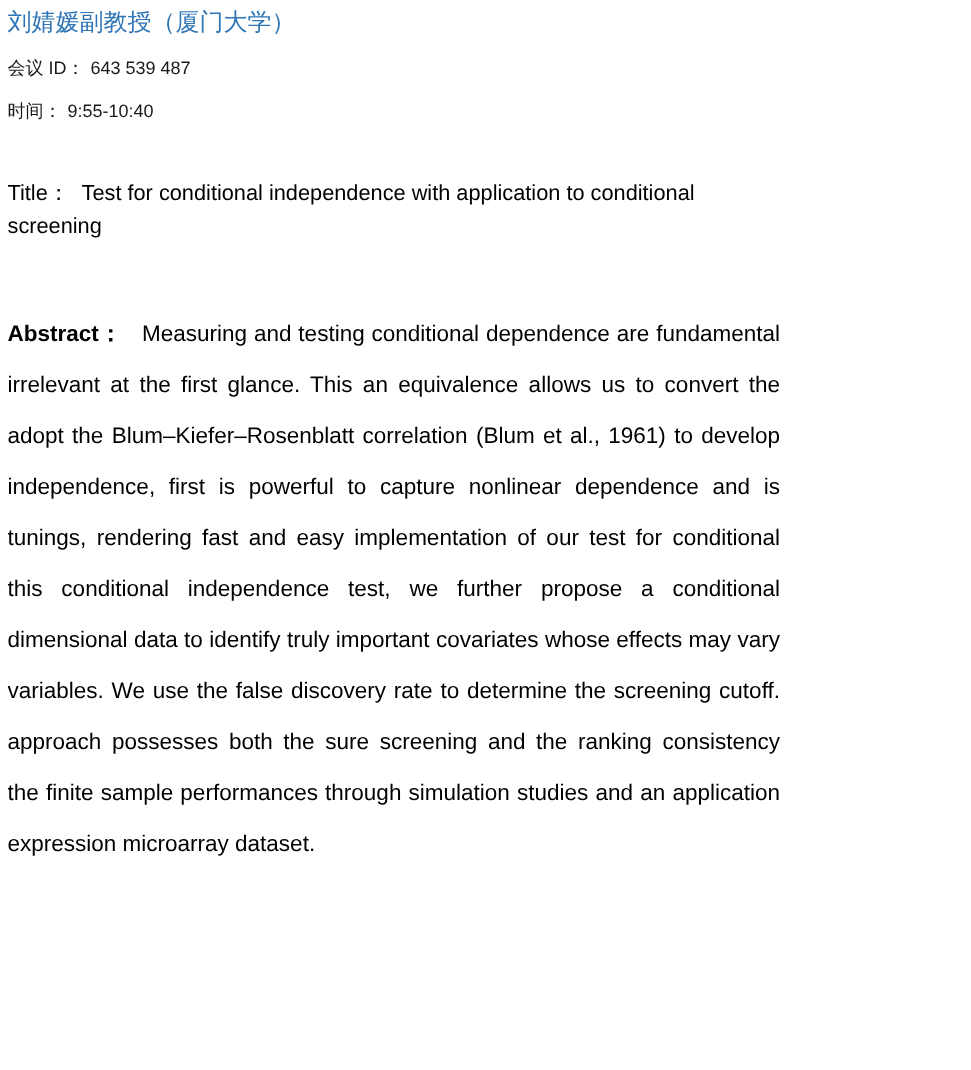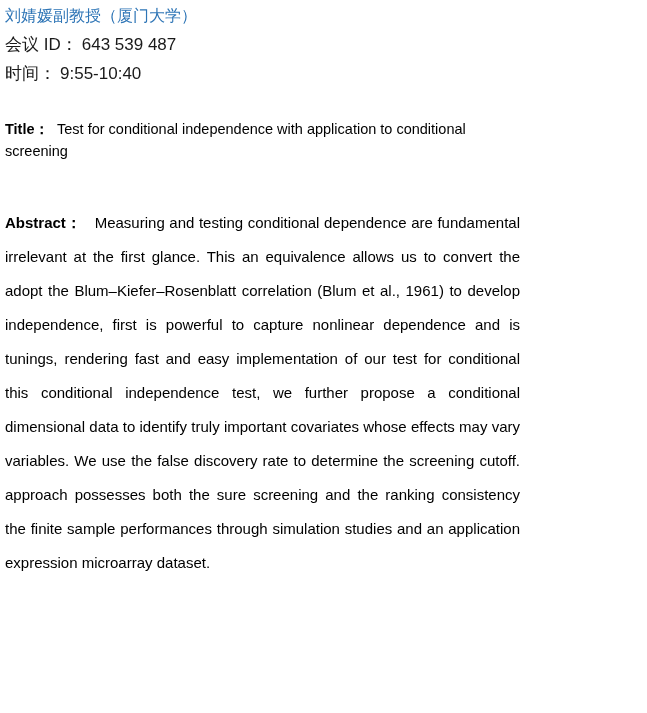--- a/index.html
+++ b/index.html
@@ -14,33 +14,33 @@
     font-family: "Liberation Sans", sans-serif;
     color: #000000;
   }
   .speaker-line {
     font-size: 16px;
     line-height: 22px;
     margin-bottom: 7px;
     color: #2E75B6;
   }
   .meta-line {
-    font-size: 17px;
+    font-size: 12px;
     line-height: 22px;
     margin-bottom: 7px;
     color: #1a1a1a;
   }
   .meta-label { margin-right: 4px; }
   .title-line {
     margin-top: 33px;
     font-size: 14.5px;
     line-height: 22px;
     color: #000000;
   }
-  .title-label { font-weight: bold; margin-right: 8px; }
+  .title-label { font-weight: normal; margin-right: 8px; }
   .abstract {
     margin-top: 44px;
     font-family: Liberation Sans, sans-serif;
     font-size: 15px;
     color: #000000;
   }
   .abs-line {
     line-height: 34px;
     height: 34px;
     overflow: hidden;

